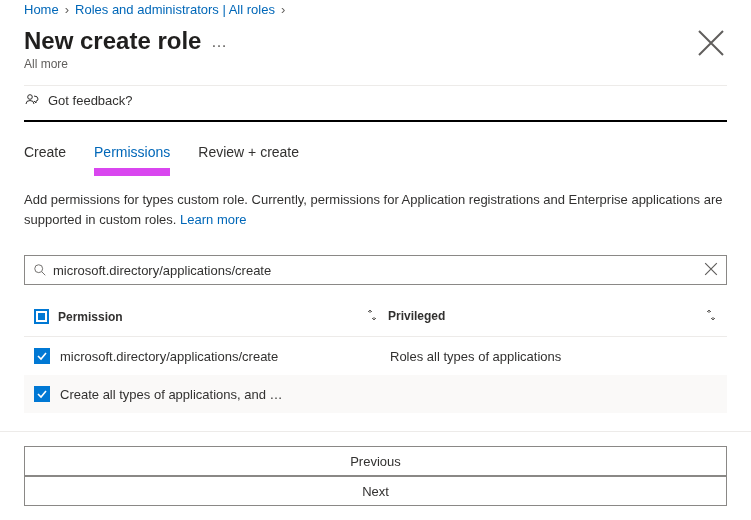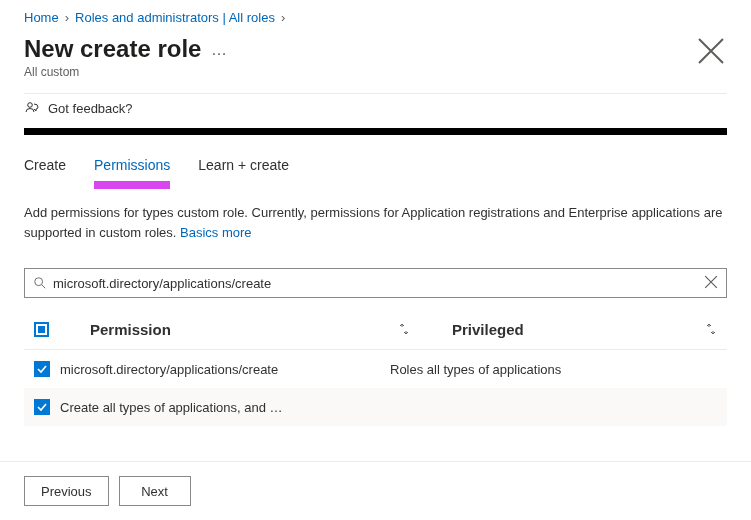--- a/index.html
+++ b/index.html
@@ -6,37 +6,37 @@
     body {
       font-family: "Segoe UI", -apple-system, sans-serif;
       font-size: 13px;
       color: #323130;
       background: #fff;
       width: 751px;
       height: 520px;
       position: relative;
       overflow: hidden;
     }
-    .page { padding: 8px 24px 0 24px; }
+    .page { padding: 0 24px 0 24px; }
     .breadcrumb { display: flex; align-items: center; gap: 6px; font-size: 13px; margin-bottom: 10px; padding-top: 2px;}
     .breadcrumb a { color: #0067b8; text-decoration: none; cursor: pointer; }
     .breadcrumb span.sep { color: #605e5c; }
     .title-row { display: flex; align-items: flex-start; justify-content: space-between; }
     h1 { font-size: 24px; font-weight: 600; color: #201f1e; display: inline-block; }
     .ellipsis { color: #605e5c; margin-left: 6px; font-size: 16px; position: relative; top: -2px; cursor: pointer;}
     .close-btn {
       width: 32px; height: 32px; display:flex;align-items:center;justify-content:center;
       cursor:pointer; color:#605e5c; font-size:14px;
     }
     .subtitle { color: #605e5c; font-size: 12px; margin-top: 2px; margin-bottom: 14px; }
     .feedback-bar {
       display: flex; align-items: center; gap: 8px;
       padding: 6px 0 12px 0;
       border-top: 1px solid #edebe9;
-      border-bottom: 7px solid #000000;
+      border-bottom: 2px solid #000000;
       margin-bottom: 22px;
     }
     .feedback-bar svg { width: 16px; height: 16px; }
     .feedback-bar span { font-size: 13px; color: #323130; }
     .tabs { display: flex; gap: 28px; margin-bottom: 14px; }
     .tab { font-size: 14px; padding-bottom: 8px; cursor: pointer; color: #323130; }
     .tab.active { color: #0067b8; border-bottom: 8px solid #d946ef; font-weight: 400; }
     .description { font-size: 13px; line-height: 1.5; margin-bottom: 26px; color:#323130;}
     .description a { color: #0067b8; text-decoration: none; cursor:pointer;}
     .search-wrap {
@@ -47,21 +47,21 @@
     }
     .search-wrap svg { width: 14px; height: 14px; color:#605e5c; flex-shrink:0; }
     .search-wrap input {
       border: none; outline: none; flex: 1;
       font-family: inherit; font-size: 13px;
       padding: 0 6px; color:#323130;
     }
     .clear-btn { cursor:pointer; color:#605e5c; width:18px; text-align:center;}
     .table { width: 100%; }
     .thead, .trow { display: flex; align-items: center; }
-    .thead { height: 40px; border-bottom: 1px solid #edebe9; font-weight:600; font-size:15px;gap:32px;}
+    .thead { height: 40px; border-bottom: 1px solid #edebe9; font-weight:600; font-size:12px;}
     .col-check { width: 34px; display:flex; align-items:center; justify-content:center;}
     .col-perm { flex: 0 0 330px; display:flex; align-items:center; gap:4px;}
     .col-desc { flex: 0 0 220px; display:flex; align-items:center; gap:4px;}
     .col-priv { flex: 1; display:flex; align-items:flex-start; gap:4px;}
     .sort-icon svg { width:12px; height:12px; color:#605e5c; }
     .col-perm .sort-icon, .col-desc .sort-icon, .col-priv .sort-icon { margin-left:auto; margin-right:10px;}
     .checkbox {
       width: 16px; height: 16px; border: 1px solid #323130;
       display:inline-flex; align-items:center; justify-content:center;
       cursor:pointer; background:#fff;
@@ -73,21 +73,21 @@
     .checkbox.checked { background:#0078d4; border-color:#0078d4; color:#fff; }
     .checkbox.checked svg { width:12px; height:12px; }
     .trow { height: 38px; }
     .trow:nth-child(odd){ background:#faf9f8; }
     .trow .col-check { padding-left: 2px;}
     .cell-text { font-size:13px; padding-left:2px; white-space:nowrap; overflow:hidden; text-overflow:ellipsis;}
     .footer {
       position:absolute; bottom:0; left:0; right:0;
       border-top:1px solid #edebe9;
       padding: 14px 24px;
-      display:flex; gap:10px; background:#fff;
+      display:flex; background:#fff;flex-direction:column;
     }
     .btn {
       min-width: 72px; height: 30px; padding: 0 16px;
       border:1px solid #8a8886; background:#fff;
       font-family:inherit; font-size:13px; cursor:pointer;
       color:#323130;
     }
   </style>
 </head>
 <body>
@@ -97,46 +97,46 @@
     <a>Home</a>
     <span class="sep">›</span>
     <a>Roles and administrators | All roles</a>
     <span class="sep">›</span>
   </div>
 
   <div class="title-row">
     <div>
       <h1>New create role</h1>
       <span class="ellipsis">…</span>
-      <div class="subtitle">All custom</div>
+      <div class="subtitle">All more</div>
     </div>
     <div class="close-btn">
       <svg viewBox="0 0 16 16">
           <path d="M2 2 L14 14 M14 2 L2 14" stroke="currentColor" stroke-width="1" fill="none"></path>
         </svg>
     </div>
   </div>
 
   <div class="feedback-bar">
     <svg viewBox="0 0 16 16">
       <circle cx="6" cy="5" r="2.3" fill="none" stroke="#323130" stroke-width="1"></circle>
       <path d="M2 12 Q2 8.5 6 8.5 Q10 8.5 10 12" fill="none" stroke="#323130" stroke-width="1"></path>
       <path d="M10 4 Q14 4 14 7 Q14 9 12 9 L12 11 L10 9" fill="none" stroke="#323130" stroke-width="1"></path>
     </svg>
     <span>Got feedback?</span>
   </div>
 
   <div class="tabs">
     <div class="tab">Create</div>
     <div class="tab active">Permissions</div>
-    <div class="tab">Learn + create</div>
+    <div class="tab">Review + create</div>
   </div>
 
   <div class="description">
-    <span>Add permissions for types custom role. Currently, permissions for Application registrations and Enterprise applications are supported in custom roles. </span><a>Basics more</a>
+    <span>Add permissions for types custom role. Currently, permissions for Application registrations and Enterprise applications are supported in custom roles. </span><a>Learn more</a>
   </div>
 
   <div class="search-wrap">
     <svg viewBox="0 0 16 16">
         <circle cx="6.5" cy="6.5" r="4.5" fill="none" stroke="currentColor" stroke-width="1"></circle>
         <line x1="10" y1="10" x2="14" y2="14" stroke="currentColor" stroke-width="1"></line>
       </svg>
     <input type="text" value="microsoft.directory/applications/create" style="">
     <span class="clear-btn">
       <svg viewBox="0 0 12 12" width="10" height="10">

